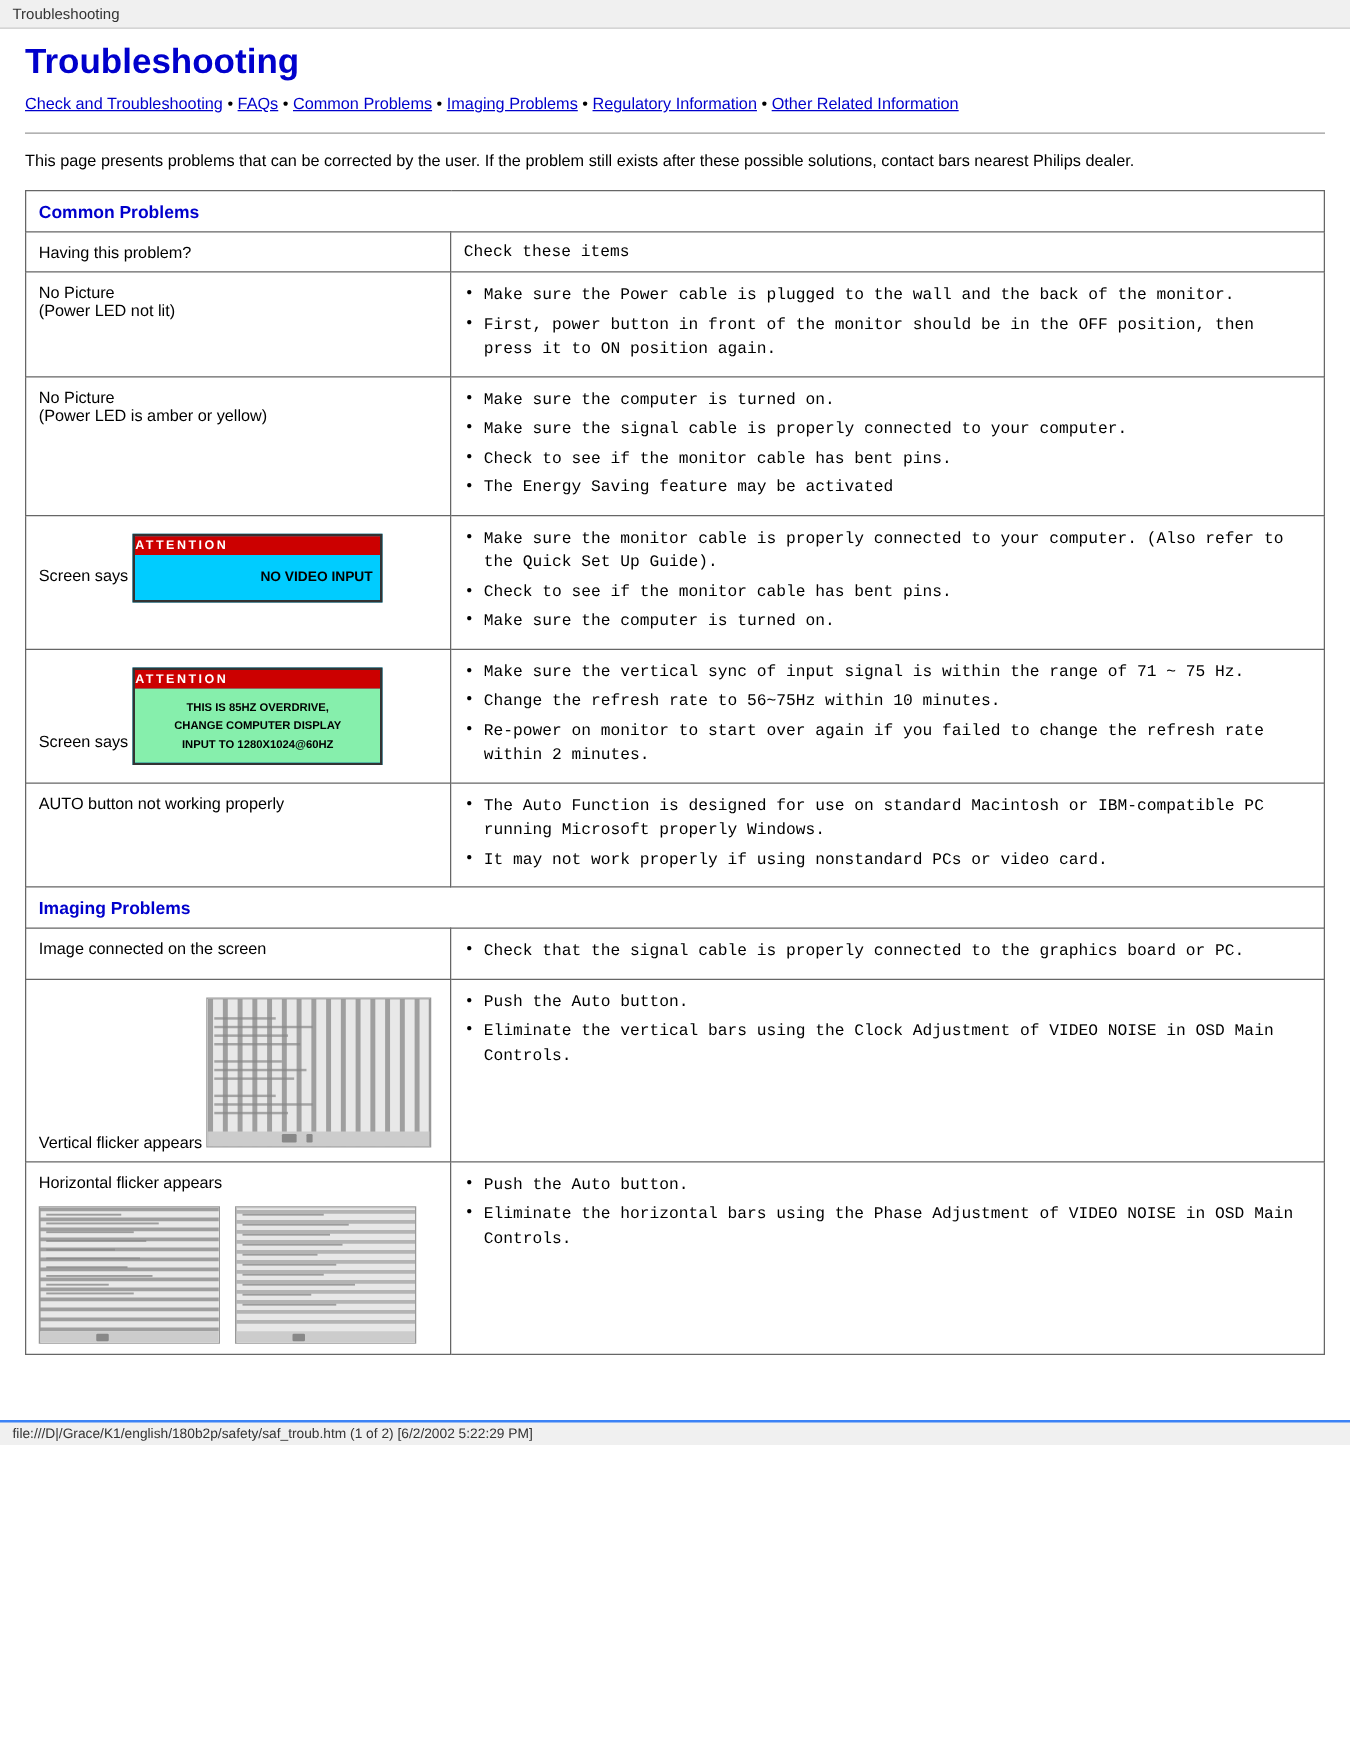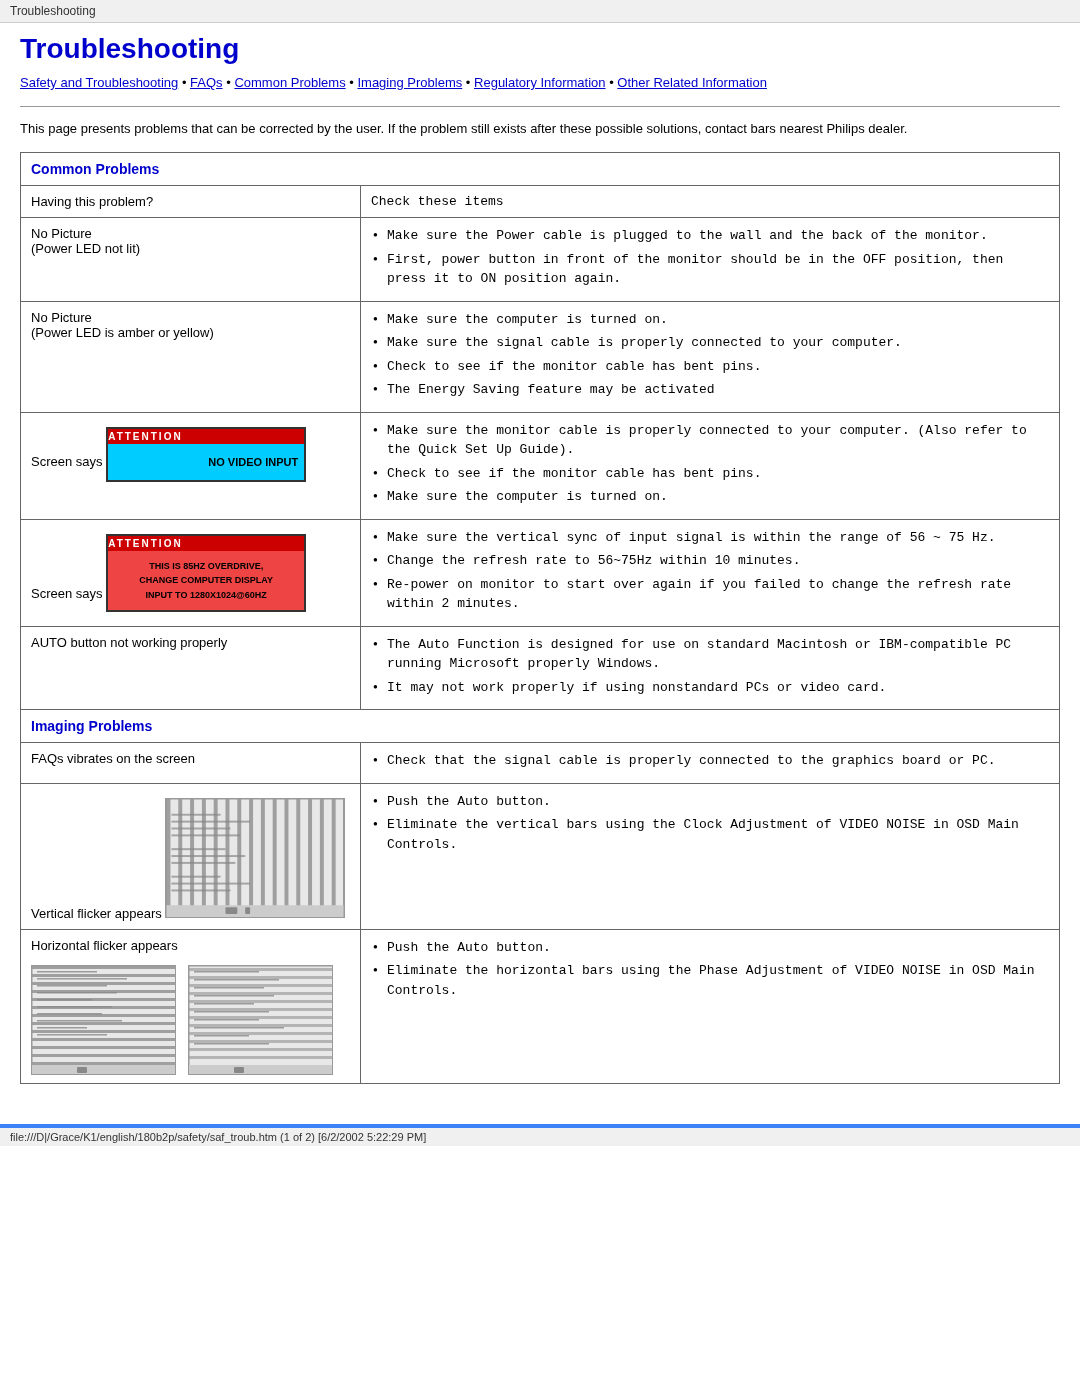--- a/index.html
+++ b/index.html
@@ -124,21 +124,21 @@
       line-height: 1.5;
     }
     .attention-box2 {
       background: #00ccff;
       border: 2px solid #333;
       display: inline-block;
       width: 200px;
       margin-top: 6px;
     }
     .attention-body2 {
-      background: #ef4444;
+      background: #86efac;
       color: #000;
       text-align: center;
       font-size: 9px;
       font-weight: bold;
       padding: 8px 4px;
       line-height: 1.6;
     }
     .flicker-img {
       display: inline-block;
       width: 180px;
@@ -157,40 +157,40 @@
       display: inline-block;
       width: 145px;
       height: 110px;
       background: #fff;
       border: 1px solid #999;
       margin-top: 6px;
       margin-right: 6px;
       overflow: hidden;
     }
     .status-bar {
-      border-top: 4px solid #3b82f6;
+      border-top: 2px solid #3b82f6;
       background: #f0f0f0;
       padding: 3px 10px;
       font-size: 11px;
       color: #333;
-      margin-top: 0;
+      margin-top: 12px;
     }
   </style>
 </head>
 <body>
 
 <div class="browser-bar">
   <span>Troubleshooting</span>
 </div>
 
 <div class="page-content">
   <h1 class="page-title">Troubleshooting</h1>
 
   <div class="breadcrumb">
-    <a href="#">Safety and Troubleshooting</a>
+    <a href="#">Check and Troubleshooting</a>
     <span> • </span>
     <a href="#">FAQs</a>
     <span> • </span>
     <a href="#">Common Problems</a>
     <span> • </span>
     <a href="#">Imaging Problems</a>
     <span> • </span>
     <a href="#">Regulatory Information</a>
     <span> • </span>
     <a href="#">Other Related Information</a>
@@ -257,21 +257,21 @@
     <tr>
       <td class="problem-cell">
         Screen says
         <div class="attention-box2">
           <div class="attention-bar">ATTENTION</div>
           <div class="attention-body2">THIS IS 85HZ OVERDRIVE,<br>CHANGE COMPUTER DISPLAY<br>INPUT TO 1280X1024@60HZ</div>
         </div>
       </td>
       <td class="solution-cell">
         <ul>
-          <li>Make sure the vertical sync of input signal is within the range of 56 ~ 75 Hz.</li>
+          <li>Make sure the vertical sync of input signal is within the range of 71 ~ 75 Hz.</li>
           <li>Change the refresh rate to 56~75Hz within 10 minutes.</li>
           <li>Re-power on monitor to start over again if you failed to change the refresh rate within 2 minutes.</li>
         </ul>
       </td>
     </tr>
 
     <tr>
       <td class="problem-cell">
         AUTO button not working properly
       </td>
@@ -283,21 +283,21 @@
       </td>
     </tr>
 
     <tr class="section-header">
       <td colspan="2">Imaging Problems</td>
     </tr>
 
 
     <tr>
       <td class="problem-cell">
-        FAQs vibrates on the screen
+        Image connected on the screen
       </td>
       <td class="solution-cell">
         <ul>
           <li>Check that the signal cable is properly connected to the graphics board or PC.</li>
         </ul>
       </td>
     </tr>
 
     <tr>
       <td class="problem-cell">

